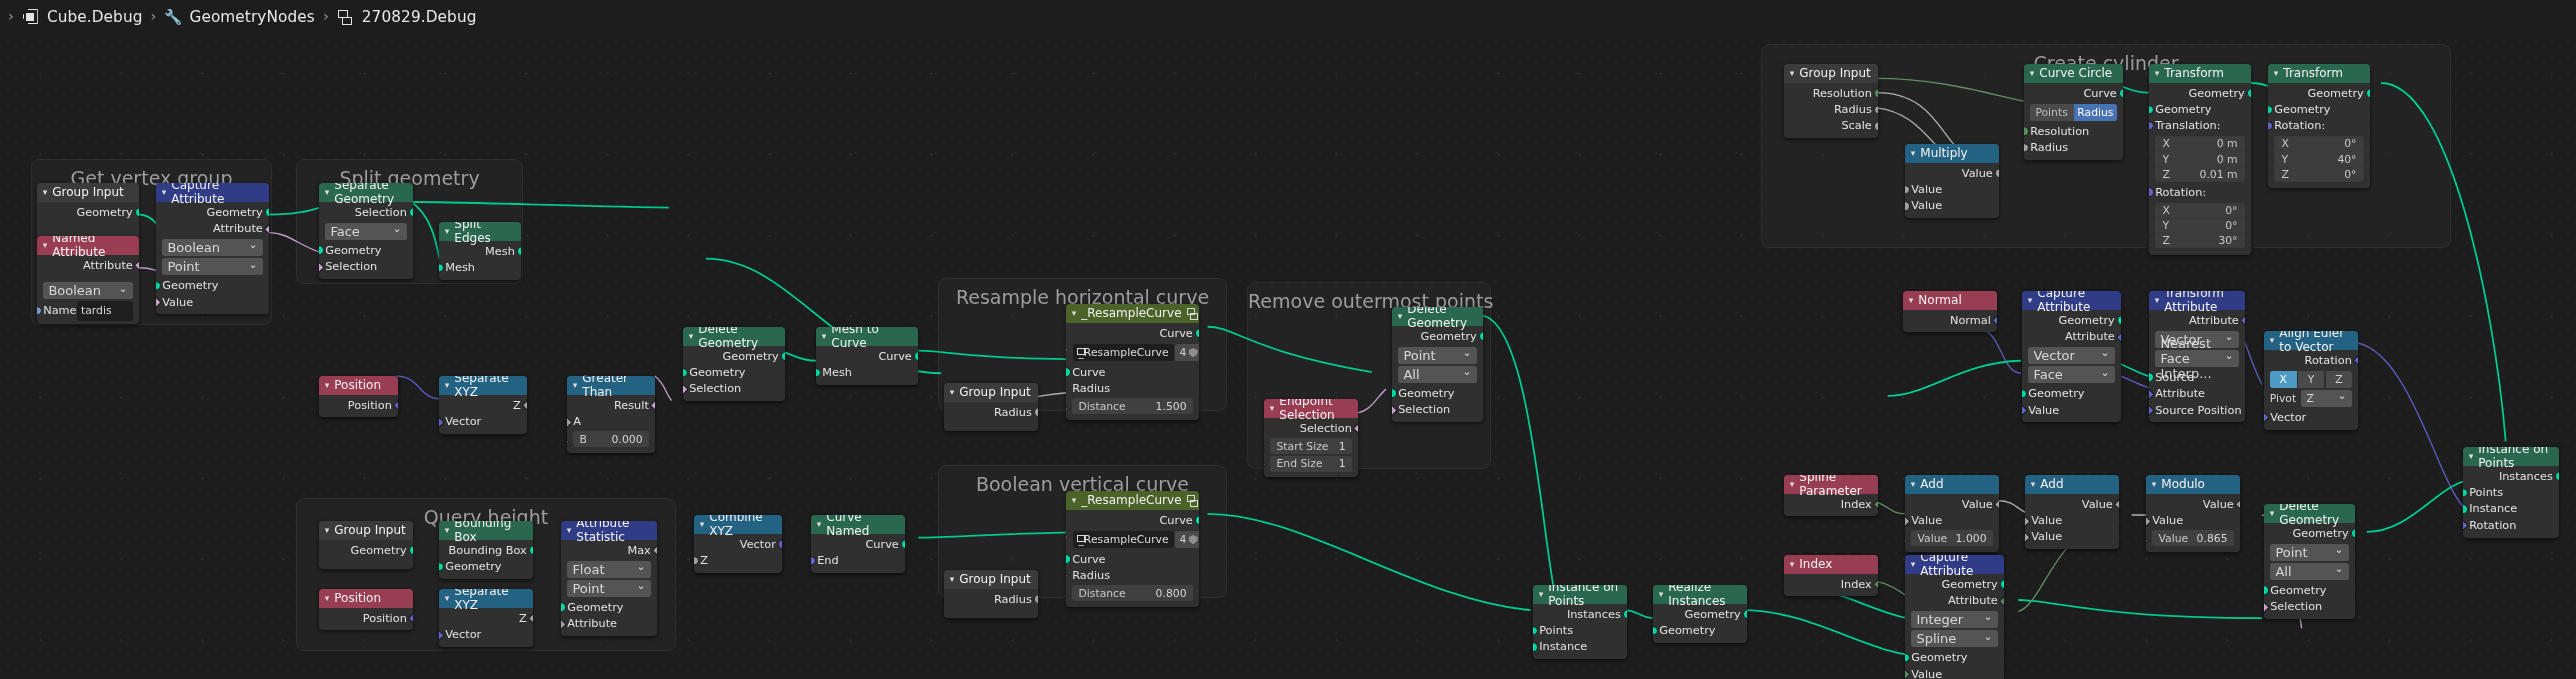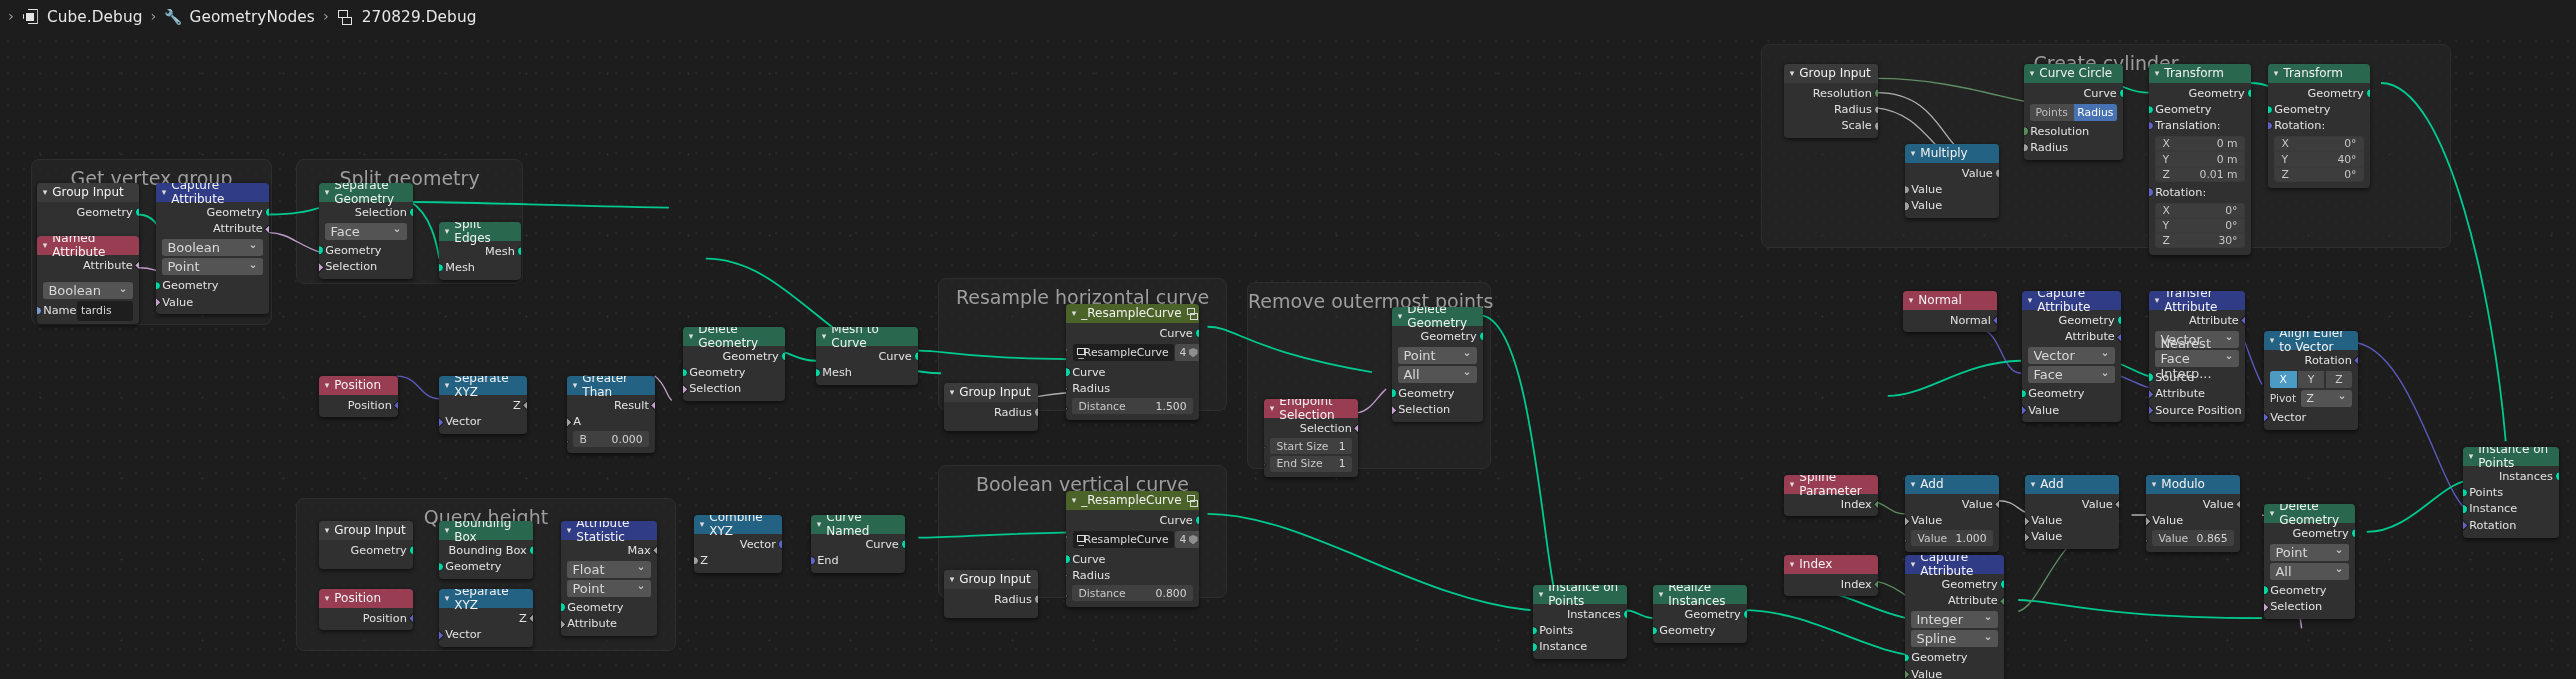--- a/index.html
+++ b/index.html
@@ -893,21 +893,21 @@
       <div class="row">
         <span class="sock left diamond s-vec"></span>
         <span>Value</span>
       </div>
     </div>
   </div>
 
   <div class="node" style="left:2149px;top:258px;width:96px;">
     <div class="node-head hd-attr">
       <span class="chev">▾</span>
-      <span>Transfer Attribute</span>
+      <span>Transform Attribute</span>
     </div>
     <div class="node-body">
       <div class="row out">
         <span>Attribute</span>
         <span class="sock right diamond s-vec"></span>
       </div>
       <div class="dd">
           <span>Vector</span>
         </div>
       <div class="dd">

